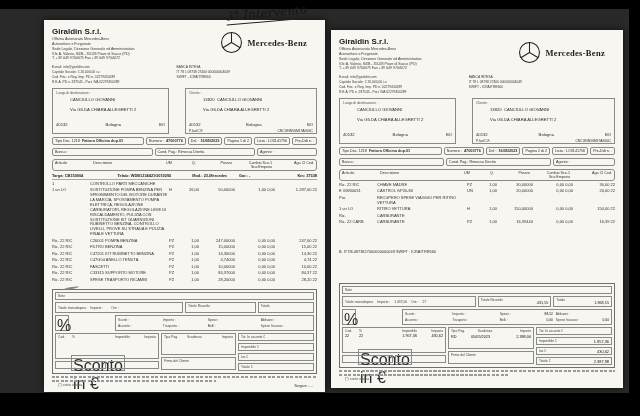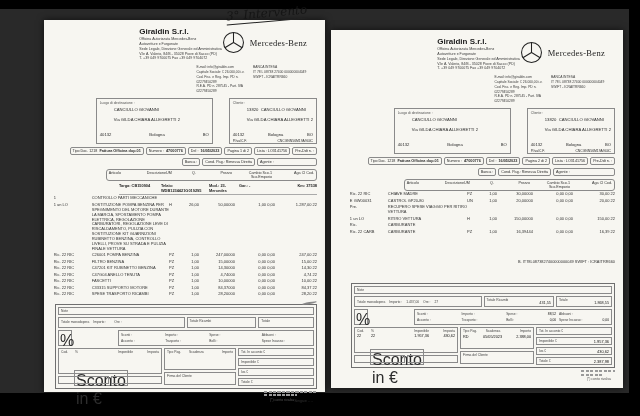--- a/index.html
+++ b/index.html
@@ -5,33 +5,33 @@
   html,body{margin:0;padding:0;}
   body{width:640px;height:416px;background:#000;overflow:hidden;position:relative;
        font-family:"Liberation Sans",sans-serif;}
   .workspace{position:absolute;left:0;top:9px;width:629px;height:384px;background:#292929;}
   .bar{position:absolute;background:#000;}
   .bar-top{left:0;top:0;width:640px;height:9px;}
   .bar-bottom{left:0;top:393px;width:640px;height:23px;}
   .bar-right{left:629px;top:0;width:11px;height:416px;}
 
   .page{position:absolute;background:#f7f6f1;box-shadow:0 0 7px rgba(0,0,0,.65);
-        display:flex;flex-direction:column;padding:7px 8px;box-sizing:border-box;color:#2d2d2d;align-items:flex-end;}
+        display:flex;flex-direction:column;padding:7px 8px;box-sizing:border-box;color:#2d2d2d;}
   #page1{left:44px;top:20px;width:281px;height:372px;}
   #page2{left:331px;top:30px;width:292px;height:358px;}
 
   .hand{position:absolute;left:226px;top:6px;font-style:italic;font-size:12px;
         transform:rotate(-5deg);color:#151515;font-family:"DejaVu Serif",serif;
         border-bottom:1px solid #222;padding-bottom:1px;z-index:5;}
 
   .hdr{display:flex;justify-content:space-between;align-items:flex-start;}
   .co-name{font-size:8px;font-weight:bold;color:#1c1c1c;margin-bottom:1px;}
   .addr div{font-size:3.6px;line-height:1.35;color:#3a3a3a;}
   .logo{display:flex;align-items:center;gap:5px;margin:4px 10px 0 0;}
-  .brand{font-family:"Liberation Serif",serif;font-size:8.5px;font-weight:normal;color:#1c1c1c;letter-spacing:.3px;}
+  .brand{font-family:"Liberation Serif",serif;font-size:8.5px;font-weight:bold;color:#1c1c1c;letter-spacing:.3px;}
 
   .contact{display:flex;margin-top:4px;}
   .contact .col{font-size:3.3px;line-height:1.45;color:#3a3a3a;}
   .contact .col.l{width:47%;}
 
   .addrboxes{display:flex;gap:16px;margin-top:4px;}
   .abox{border:1px solid #8a8a8a;height:46px;font-size:4.2px;padding:2px 3px;
         box-sizing:border-box;position:relative;}
   .abox .lbl{font-size:3.4px;color:#555;}
   .abox .nm{margin:2px 0 0 14px;}

